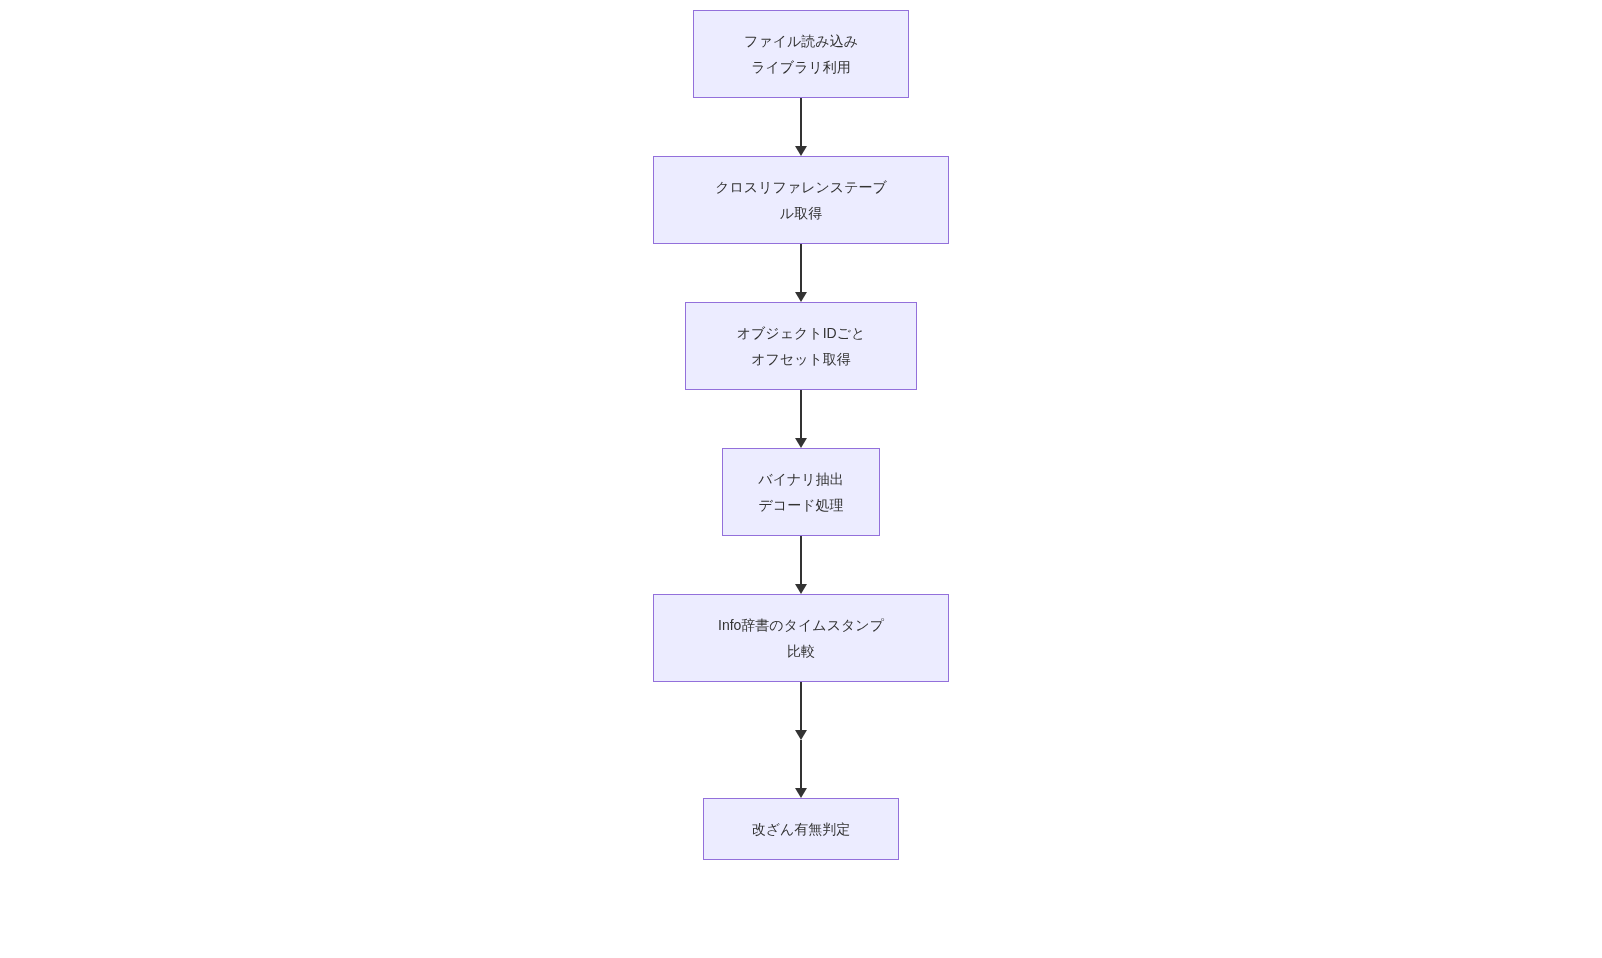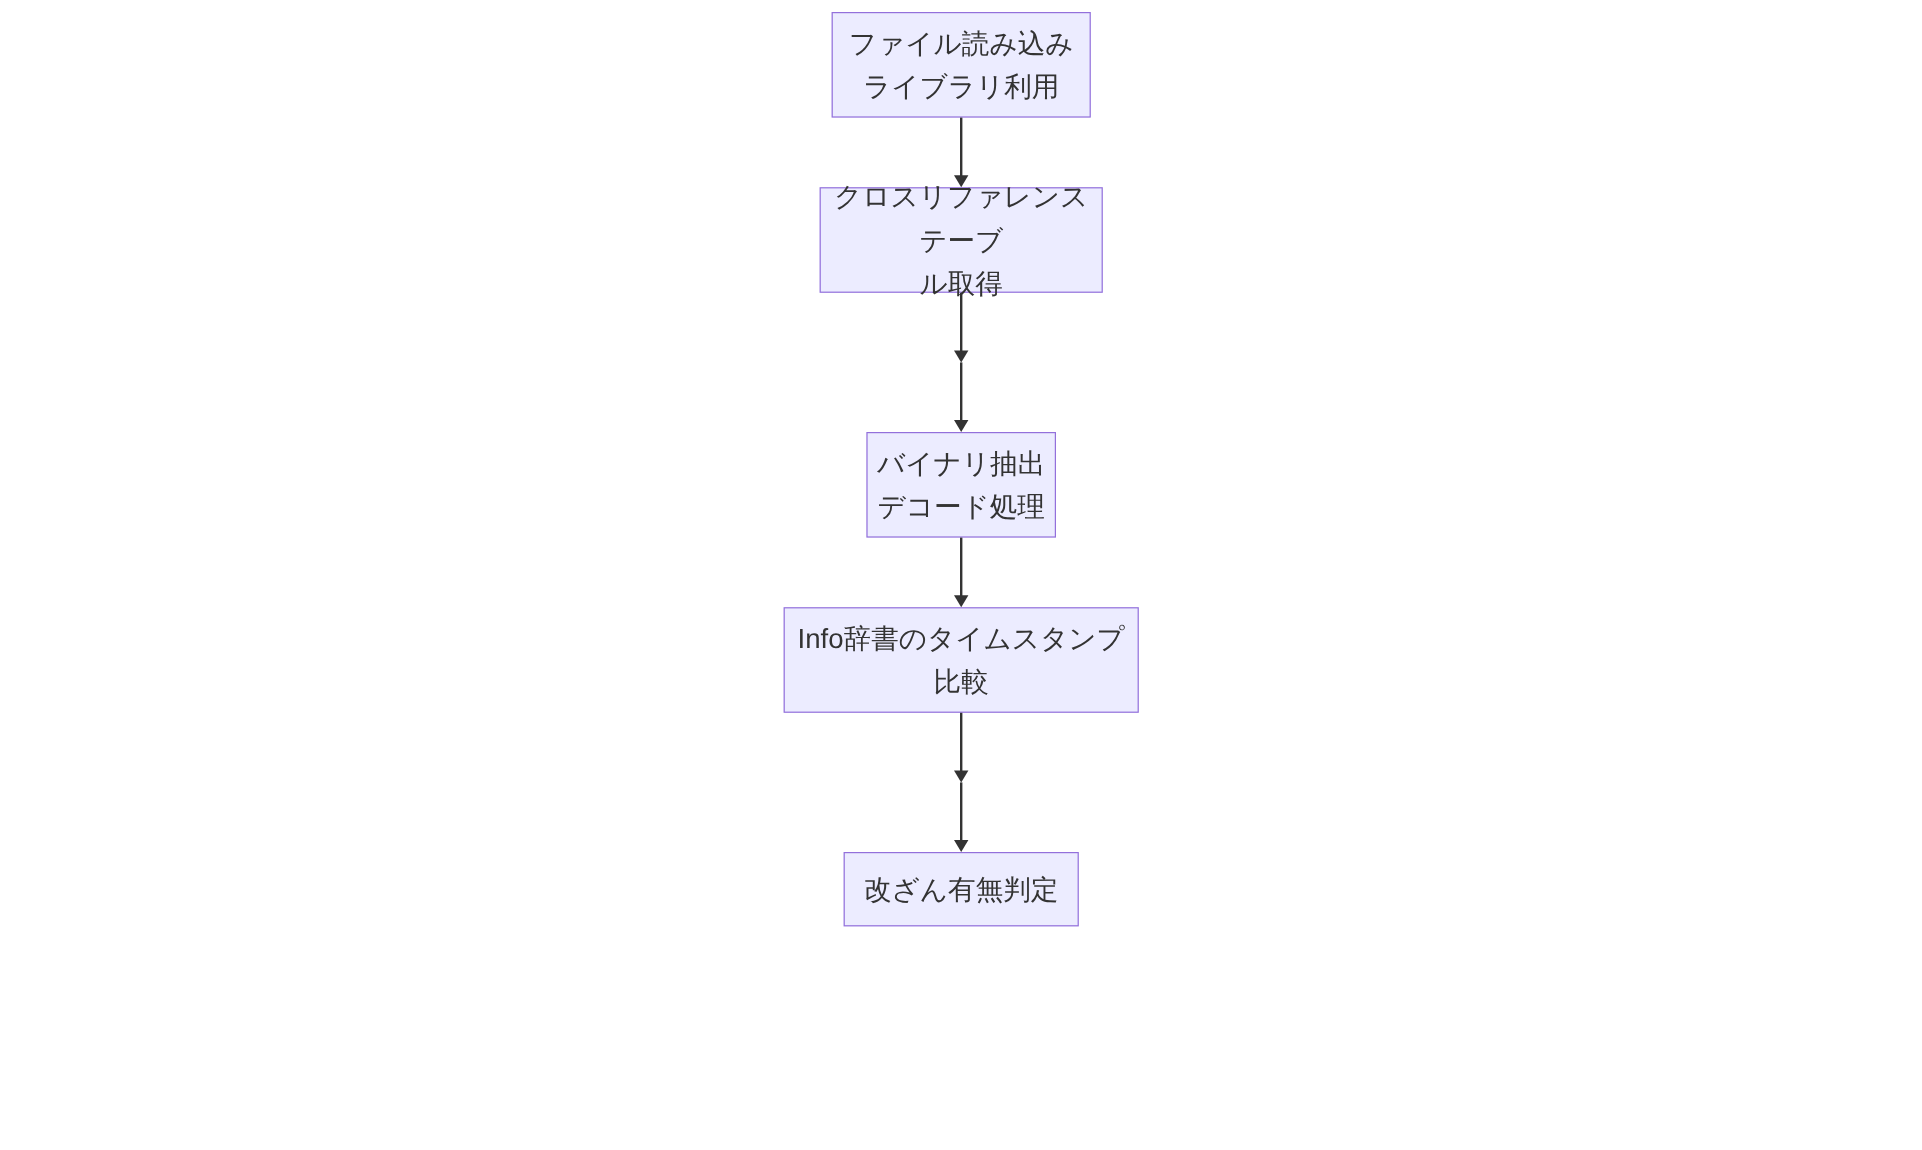--- a/index.html
+++ b/index.html
@@ -33,22 +33,22 @@
     color: var(--node-text);
     height: 88px;
     display: flex;
     align-items: center;
     justify-content: center;
     text-align: center;
     flex: 0 0 auto;
   }
   .node--single { height: 62px; }
   .node-label {
-    font-size: 23px;
-    line-height: 36px;
+    font-size: 14px;
+    line-height: 26px;
     white-space: pre-line;
     color: var(--node-text);
   }
   .edge {
     position: relative;
     width: 14px;
     height: 58px;
     flex: 0 0 auto;
   }
   .edge::before {
@@ -80,29 +80,33 @@
 
   <div class="node" style="width:216px">
     <span class="node-label">ファイル読み込み
 ライブラリ利用</span>
   </div>
 
   <div class="edge">
     <span class="arrowhead"></span>
   </div>
 
-  <div class="node" style="width:236px">
+  <div class="node" style="width:296px">
     <span class="node-label">クロスリファレンステーブ
 ル取得</span>
   </div>
 
   <div class="edge">
     <span class="arrowhead"></span>
   </div>
 
+  <div class="node" style="width:232px">
+    <span class="node-label">オブジェクトIDごと
+オフセット取得</span>
+  </div>
 
   <div class="edge">
     <span class="arrowhead"></span>
   </div>
 
   <div class="node" style="width:158px">
     <span class="node-label">バイナリ抽出
 デコード処理</span>
   </div>
 

